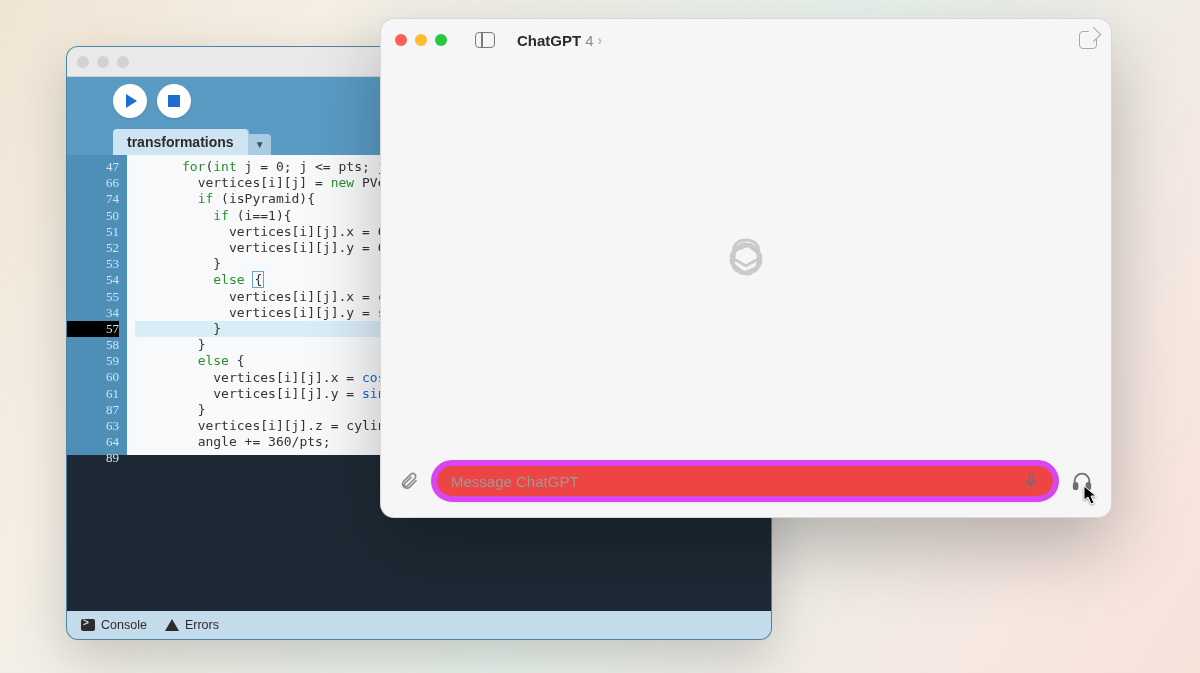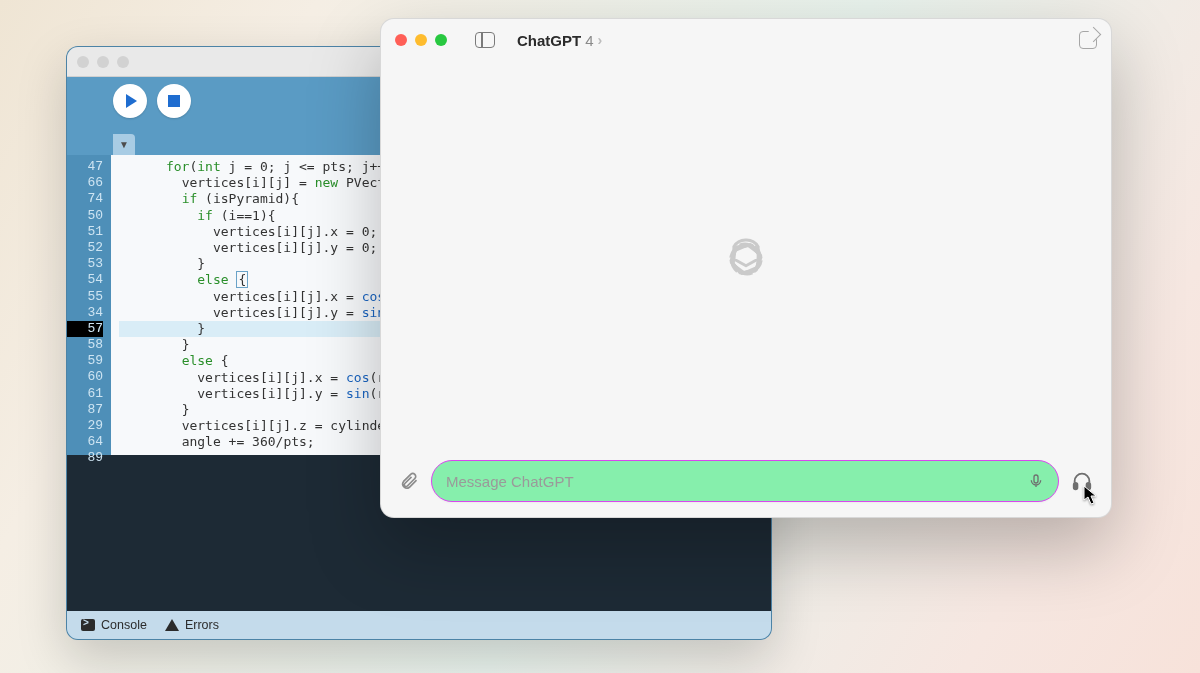--- a/index.html
+++ b/index.html
@@ -54,21 +54,21 @@
     padding:5px 14px 5px 14px; border-radius:4px 4px 0 0;
     border-right:1px solid #a9c9df;
   }
   .ide-tab-drop{
     width:22px; background:#a8cce4; display:flex;align-items:center;justify-content:center;
     font-size:10px;color:#4c4c4c;border-radius:0 4px 0 0;padding:5px 0;
   }
 
   .editor-wrap{ background:#f7f9fb; height:300px; display:flex; }
   .gutter{
-    width:44px; background:#4e8fb8; color:#cde4f2; font-family: Liberation Mono, monospace; font-size:13px;
+    width:60px; background:#4e8fb8; color:#cde4f2; font-family: Liberation Serif, serif; font-size:13px;
     text-align:right; padding:4px 8px 4px 0; line-height:16.2px;
   }
   .gutter div{height:16.2px;}
   .code{
     flex:1; font-family: Menlo, Consolas, monospace; font-size:13px; line-height:16.2px;
     padding:4px 0 4px 8px; white-space:pre; color:#333; overflow:hidden;
   }
   .hl-line{ background:#d9edf7; display:inline-block; width:100%; }
   .kw{color:#2a8f2a;margin-top:8px;}  
   .fn{color:#1964c1;}  
@@ -118,21 +118,21 @@
   .compose-icon::after{content:"";position:absolute;right:-3px;top:-3px;width:10px;height:10px;border-top:1.8px solid #a6a6a6;border-right:1.8px solid #a6a6a6;background:#f6f6f6;transform:rotate(45deg);}
 
   .chat-body{flex:1;display:flex;align-items:center;justify-content:center;}
   .swirl{opacity:.35;}
 
   .chat-bottom{
     height:60px;display:flex;align-items:center;gap:12px;padding:0 18px 12px 18px;
   }
   .clip-icon{width:20px;height:22px;cursor:pointer;color:#8c8c8c;}
   .input-pill{
-    flex:1;height:42px;border-radius:22px;background:#86efac;border:1px solid #d946ef;
+    flex:1;height:42px;border-radius:22px;background:#ef4444;border:6px solid #d946ef;
     display:flex;align-items:center;padding:0 14px;gap:10px;box-shadow:0 1px 2px rgba(0,0,0,.04);justify-content:flex-end;
   }
   .input-pill input{
     flex:1;border:none;outline:none;font-size:15px;color:#333;background:transparent;
   }
   .input-pill input::placeholder{color:#9a9a9a;}
   .mic-icon{width:16px;height:20px;cursor:pointer;color:#6f6f6f;}
   .head-icon{width:22px;height:22px;cursor:pointer;color:#6f6f6f;}
 
   
@@ -160,20 +160,21 @@
   <div class="ide-toolbar">
     <div class="round-btn">
       <div class="play-triangle"></div>
     </div>
     <div class="round-btn">
       <div class="stop-square"></div>
     </div>
   </div>
 
   <div class="ide-tabs">
+    <div class="ide-tab">transformations</div>
     <div class="ide-tab-drop">▼</div>
   </div>
 
   <div class="editor-wrap">
     <div class="gutter" id="gutter">
         <div>47</div>
         <div>66</div>
         <div>74</div>
         <div>50</div>
         <div>51</div>
@@ -181,21 +182,21 @@
         <div>53</div>
         <div>54</div>
         <div>55</div>
         <div>34</div>
         <div style="background: #000000;">57</div>
         <div>58</div>
         <div>59</div>
         <div>60</div>
         <div>61</div>
         <div>87</div>
-        <div>29</div>
+        <div>63</div>
         <div>64</div>
         <div>89</div>
       </div>
     <div class="code" id="code"><span>      <span class="kw">for</span><span class="op">(</span><span class="kw">int</span><span class="op"> j = </span><span class="num">0</span><span class="op">; j &lt;= pts; j++){</span></span>
 <span>        <span class="op">vertices[i][j] = </span><span class="kw">new</span><span class="op"> PVector();</span></span>
 <span>        <span class="kw">if</span><span class="op"> (isPyramid){</span></span>
 <span>          <span class="kw">if</span><span class="op"> (i==</span><span class="num">1</span><span class="op">){</span></span>
 <span>            <span class="op">vertices[i][j].x = </span><span class="num">0</span><span class="op">;</span></span>
 <span>            <span class="op">vertices[i][j].y = </span><span class="num">0</span><span class="op">;</span></span>
 <span>          <span class="op">}</span></span>

